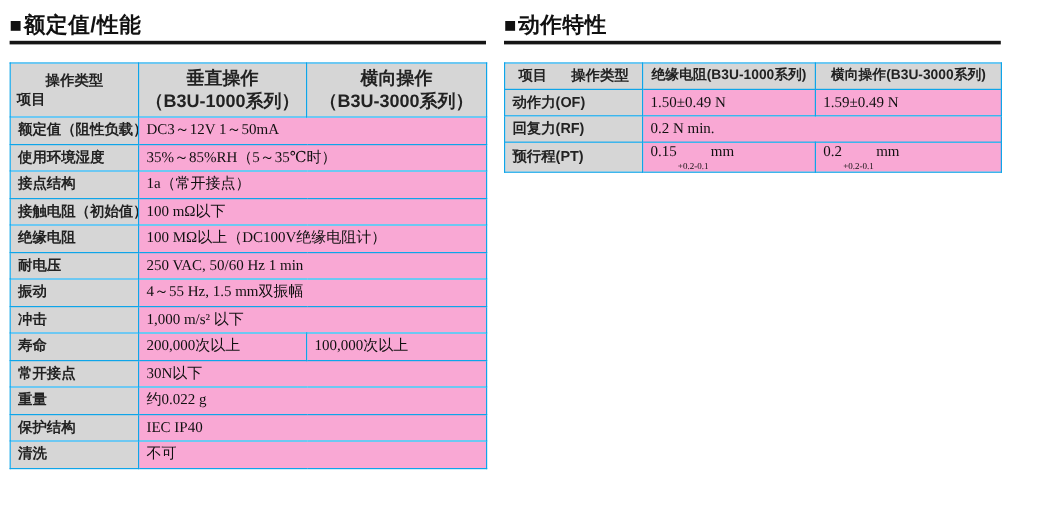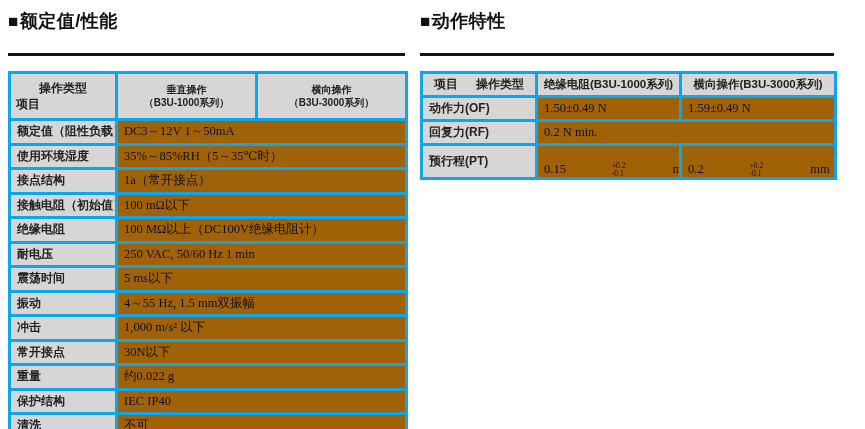--- a/index.html
+++ b/index.html
@@ -6,52 +6,52 @@
   body{
     width:865px;height:429px;background:#ffffff;position:relative;
     font-family:"Liberation Sans","DejaVu Sans",sans-serif;
     color:#1a1a1a;overflow:hidden;
   }
   .section{position:absolute;top:10px;}
   .sec-ratings{left:8px;width:397px;}
   .sec-operating{left:420px;width:414px;}
   .section-title{
     font-size:18px;font-weight:bold;color:#111;
-    border-bottom:3px solid #151515;padding-bottom:20px;line-height:22px;
+    border-bottom:3px solid #151515;padding-bottom:1px;line-height:22px;
     letter-spacing:0.5px;white-space:nowrap;
   }
   .marker{font-size:17px;margin-right:1px;}
   table{border-collapse:collapse;table-layout:fixed;width:100%;margin-top:15px;}
   td{
-    border:3px solid #0ea5e9;padding:0 6px;font-size:12px;
+    border:1px solid #0ea5e9;padding:0 6px;font-size:12px;
     overflow:hidden;white-space:nowrap;vertical-align:middle;
   }
   .lbl{
     background:#d6d6d6;font-weight:bold;color:#222;
     font-family:"Liberation Sans","DejaVu Sans",sans-serif;font-size:12px;
   }
   .val{
     font-family:"Liberation Serif","DejaVu Serif",serif;
-    font-size:12.5px;color:#101010;background:#a16207;
+    font-size:12.5px;color:#101010;background:#f9a8d4;
   }
   .r-ratings td{height:21.5px;}
   .r-header td{height:40px;}
   .colhead{
     background:#d6d6d6;font-weight:bold;text-align:center;
-    font-size:10px;line-height:1.3;color:#222;white-space:nowrap;padding:0 2px;
+    font-size:15px;line-height:1.3;color:#222;white-space:nowrap;padding:0 2px;
   }
   .corner{padding:2px 5px;}
   .corner-top{text-align:center;line-height:16px;}
   .corner-bottom{text-align:left;line-height:16px;}
   .corner-flex{display:flex;justify-content:space-between;align-items:center;padding:0 5px;}
   .t-operating td{height:21px;}
   .t-operating .colhead{font-size:11.5px;}
-  .tolwrap{display:inline-flex;align-items:flex-end;gap:45px;}
+  .tolwrap{display:inline-flex;align-items:flex-start;}
   .tolstack{
-    display:inline-flex;flex-direction:column;justify-content:center;
+    display:inline-flex;justify-content:center;
     font-size:7.5px;line-height:7.5px;margin:16px 2px 0 1px;
     font-family:"Liberation Serif","DejaVu Serif",serif;
   }
 </style>
 </head>
 <body>
 
 <div class="section sec-ratings">
   <div class="section-title"><span class="marker">■</span><span>额定值/性能</span></div>
 
@@ -94,30 +94,31 @@
     </tr>
     <tr class="r-ratings">
       <td class="lbl">绝缘电阻</td>
       <td class="val" colspan="2">100 MΩ以上（DC100V绝缘电阻计）</td>
     </tr>
     <tr class="r-ratings">
       <td class="lbl">耐电压</td>
       <td class="val" colspan="2">250 VAC, 50/60 Hz  1 min</td>
     </tr>
     <tr class="r-ratings">
-      <td class="lbl">震荡时间</td>
-      <td class="val" colspan="2">5 ms以下</td>
-    </tr>
-    <tr class="r-ratings">
       <td class="lbl">振动</td>
       <td class="val" colspan="2">4～55 Hz, 1.5 mm双振幅</td>
     </tr>
     <tr class="r-ratings">
       <td class="lbl">冲击</td>
       <td class="val" colspan="2">1,000 m/s² 以下</td>
+    </tr>
+    <tr class="r-ratings">
+      <td class="lbl">寿命</td>
+      <td class="val">200,000次以上</td>
+      <td class="val">100,000次以上</td>
     </tr>
     <tr class="r-ratings">
       <td class="lbl">常开接点</td>
       <td class="val" colspan="2">30N以下</td>
     </tr>
     <tr class="r-ratings">
       <td class="lbl">重量</td>
       <td class="val" colspan="2">约0.022 g</td>
     </tr>
     <tr class="r-ratings">

